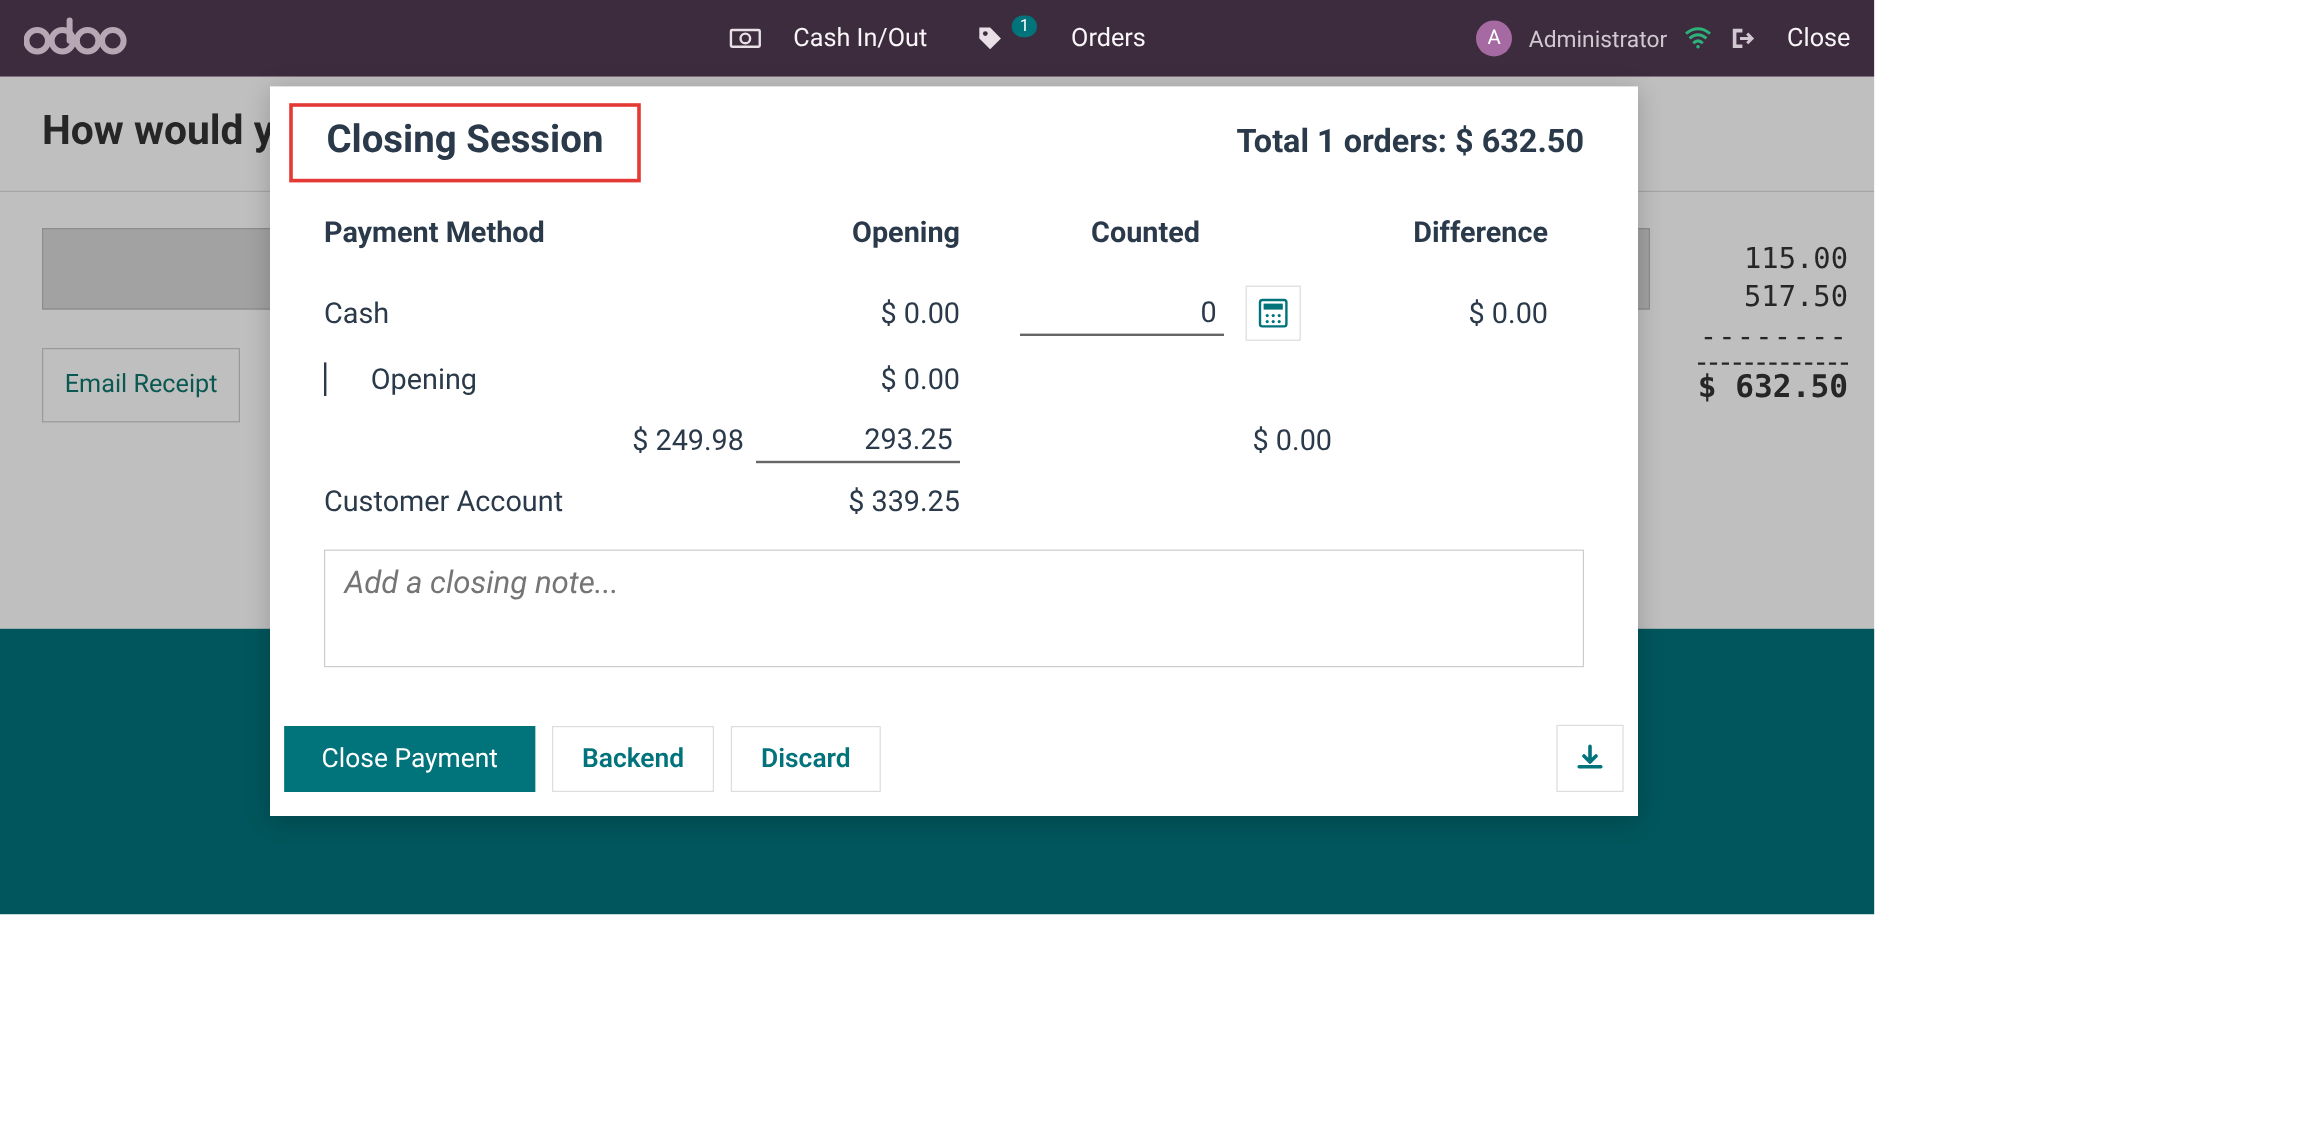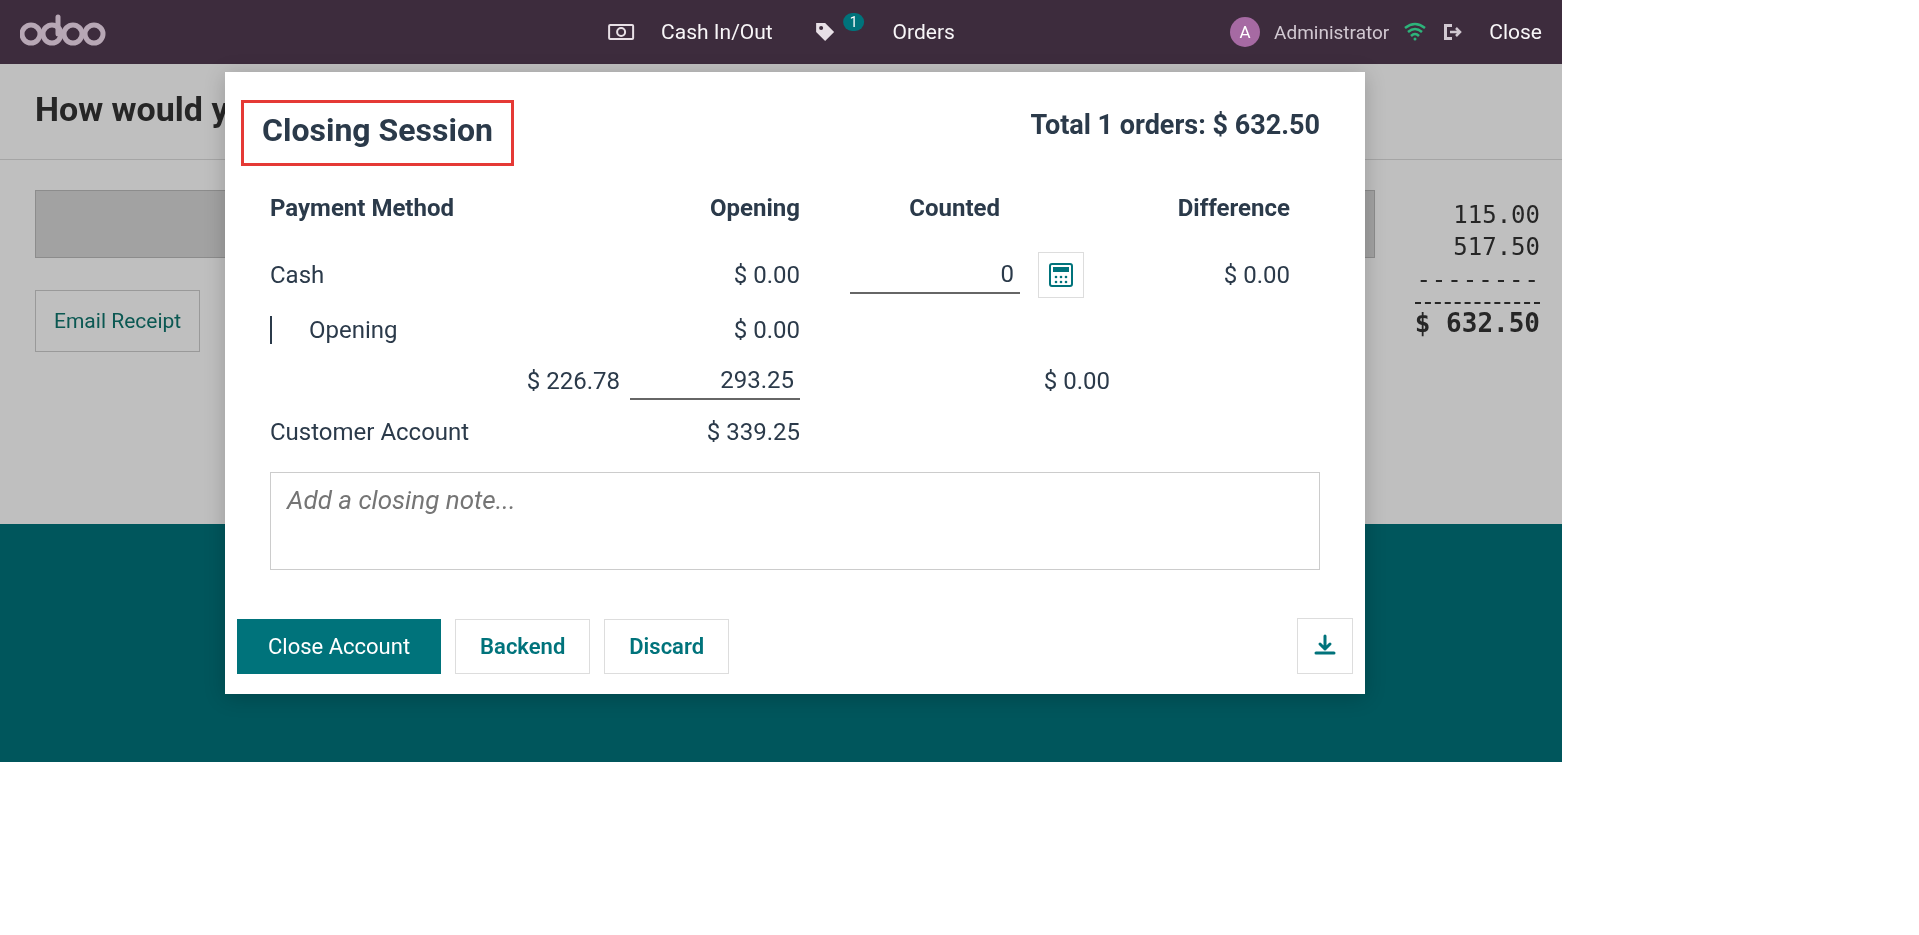--- a/index.html
+++ b/index.html
@@ -30,21 +30,21 @@
 .bg-footer { position: absolute; left: 0; right: 0; bottom: 0; top: 460px; background: #00737b; }
 
 
 .overlay { position: absolute; inset: 0; background: rgba(0,0,0,0.25); z-index: 5; top: 64px; }
 
 
 .modal { position: absolute; left: 225px; right: 197px; top: 72px; background: #fff; z-index: 10; box-shadow: 0 3px 20px rgba(0,0,0,0.2); padding: 0; }
 .modal-inner { padding: 12px 45px 22px 45px; }
 .modal-header { display: flex; justify-content: space-between; align-items: center; margin-bottom: 28px; }
 .modal-title { font-size: 32px; font-weight: 700; color: #2b3a4a; }
-.title-box { border: 3px solid #e53935; padding: 8px 18px 14px; margin-left: -29px; margin-top: 16px; }
+.title-box { border: 3px solid #e53935; padding: 8px 28px 14px; margin-left: -29px; margin-top: 2px; }
 .modal-total { font-size: 27px; font-weight: 700; color: #2b3a4a; }
 
 
 .pay-table { width: 100%; }
 .pay-header { display: grid; grid-template-columns: 350px 180px 220px 90px 180px; gap: 0; font-size: 24px; font-weight: 700; color: #2b3a4a; margin-bottom: 30px; }
 .pay-header .col-expected, .pay-header .col-counted, .pay-header .col-diff { text-align: right; }
 .pay-header .col-counted { padding-right: 20px; }
 .pay-row { display: grid; grid-template-columns: 350px 180px 220px 90px 180px; gap: 0; font-size: 24px; color: #2b3a4a; align-items: center; margin-bottom: 18px; }
 .pay-row .col-name { font-weight: 400; }
 .pay-row .col-expected { text-align: right; }
@@ -186,40 +186,40 @@
 
       <div class="pay-row subrow">
         <div class="col-name">Opening</div>
         <div class="col-expected">$ 0.00</div>
         <div></div>
           <div></div>
           <div></div>
       </div>
 
       <div class="pay-row">
-        <div class="col-expected">$ 226.78</div>
+        <div class="col-expected">$ 249.98</div>
         <div class="col-counted"><input class="counted-input" value="293.25" style=""></div>
         <div></div>
         <div class="col-diff">$ 0.00</div>
       </div>
 
       <div class="pay-row">
         <div class="col-name">Customer Account</div>
         <div class="col-expected">$ 339.25</div>
         <div></div>
           <div></div>
           <div></div>
       </div>
     </div>
 
     <textarea class="note" placeholder="Add a closing note..." style=""></textarea>
   </div>
 
   <div class="modal-footer">
-    <button class="btn btn-primary">Close Account</button>
+    <button class="btn btn-primary">Close Payment</button>
     <button class="btn btn-link">Backend</button>
     <button class="btn btn-link">Discard</button>
     <button class="dl-btn">
       <svg width="26" height="26" viewBox="0 0 26 26">
           <path d="M13 3 L13 16 M8 11 L13 16 L18 11" stroke="#00737b" stroke-width="3" fill="none" stroke-linecap="round" stroke-linejoin="round"></path>
           <path d="M4 20 L22 20" stroke="#00737b" stroke-width="3" stroke-linecap="round"></path>
         </svg>
     </button>
   </div>
 </div>

